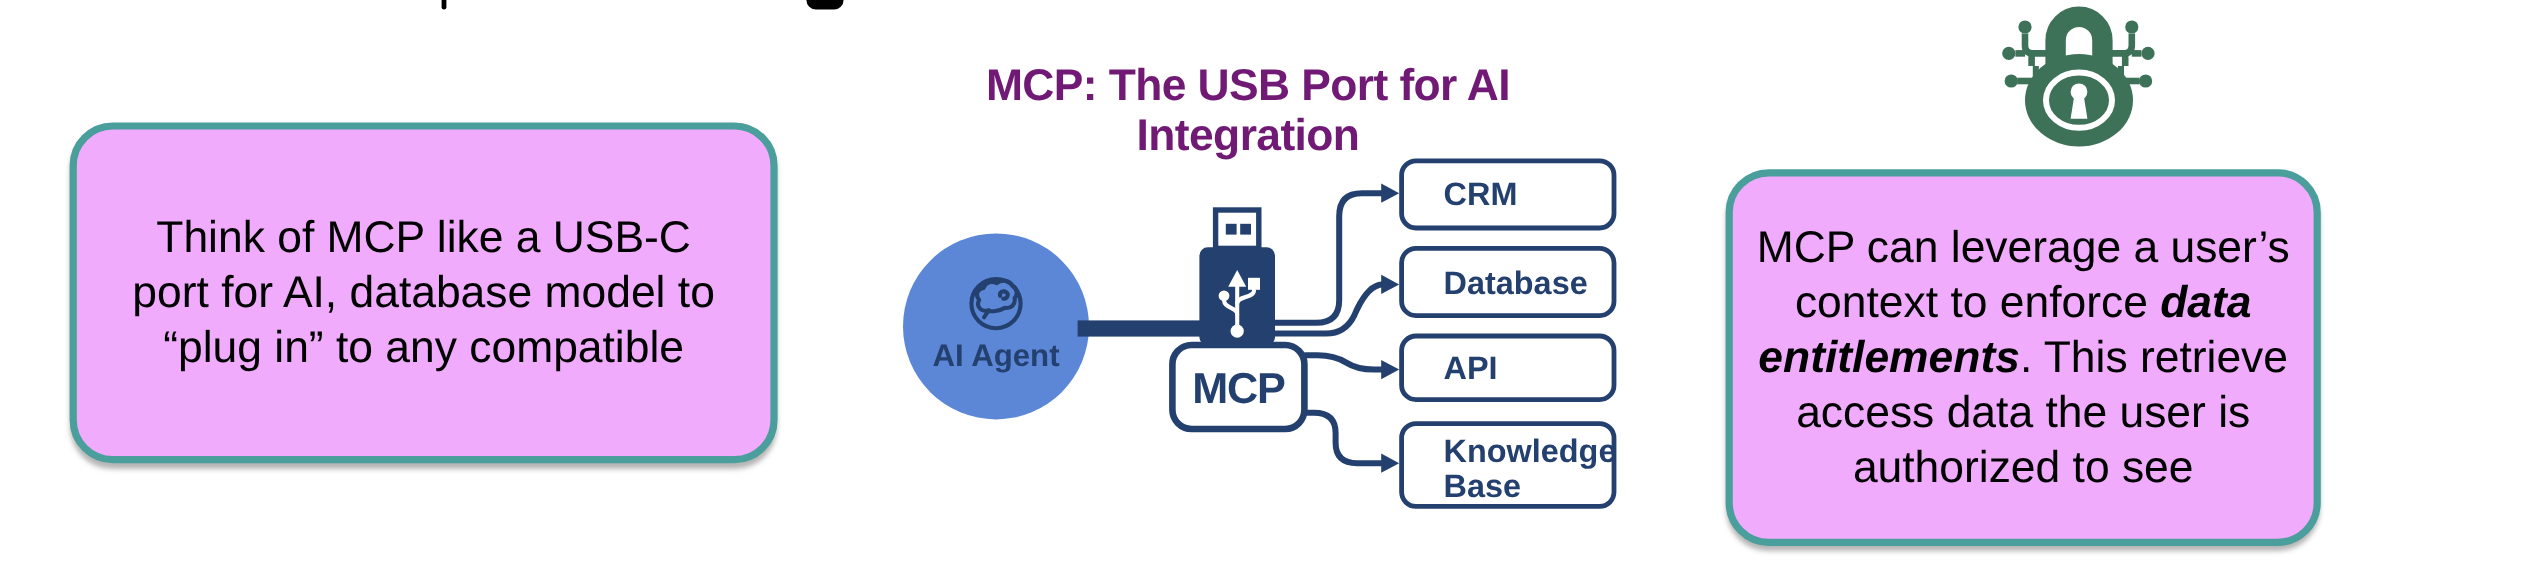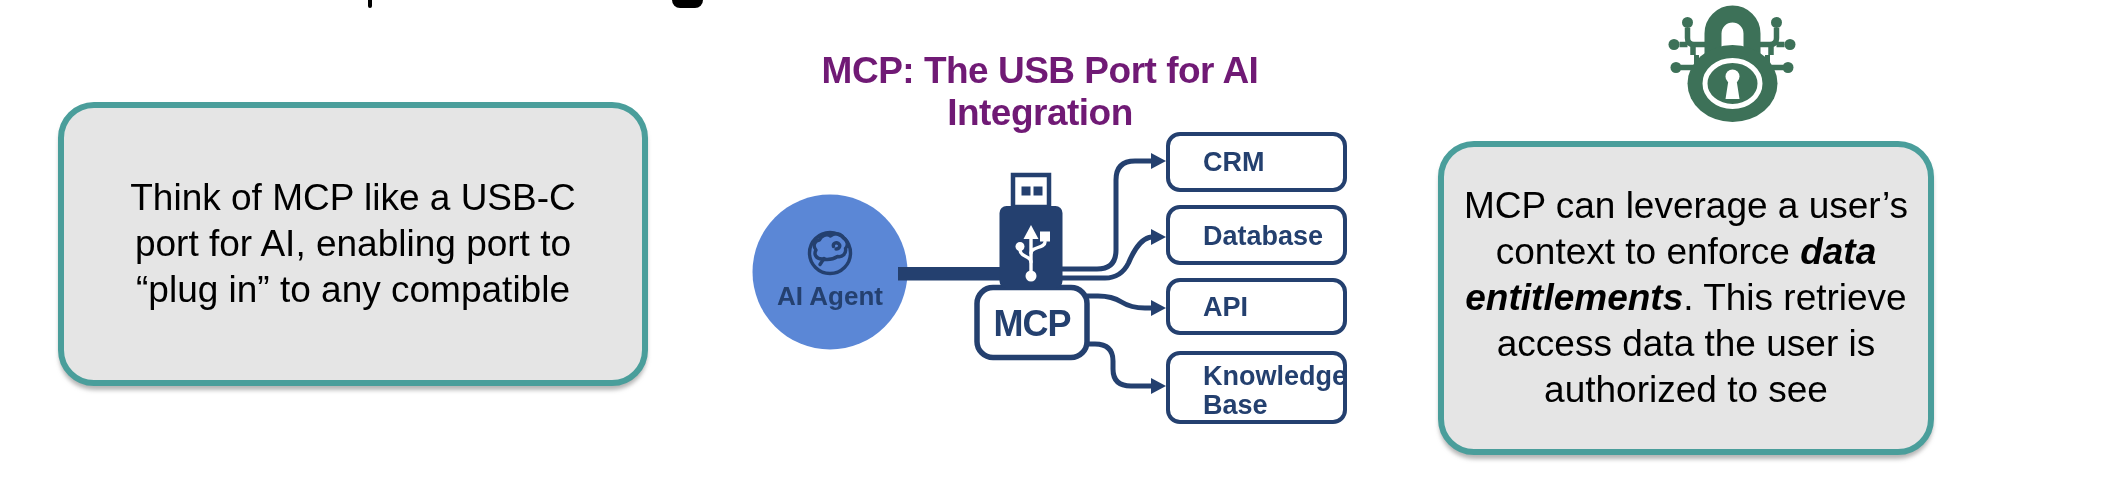--- a/index.html
+++ b/index.html
@@ -6,21 +6,21 @@
   body{
     width:2106px;height:488px;position:relative;background:#ffffff;
     font-family:"Liberation Sans","DejaVu Sans",sans-serif;overflow:hidden;
   }
   
   .artifact1{position:absolute;left:368px;top:0;width:4px;height:8px;background:#000;border-radius:0 0 2px 2px;}
   .artifact2{position:absolute;left:672px;top:0;width:31px;height:8px;background:#000;border-radius:0 0 12px 12px;}
 
   
   .card{
-    position:absolute;background:#e5e5e5;border:6px solid #4a9e9b;border-radius:36px;
+    position:absolute;background:#f0abfc;border:6px solid #4a9e9b;border-radius:36px;
     box-shadow:0 5px 4px -1px rgba(120,120,120,.55);
     display:flex;flex-direction:column;justify-content:center;align-items:center;
     color:#000;font-size:37px;line-height:46px;text-align:center;white-space:nowrap;
   }
   .card-left{left:58px;top:102px;width:578px;height:272px;}
   .card-right{left:1438px;top:141px;width:484px;height:302px;align-items:center;}
   .card b{font-weight:700;font-style:italic;}
 
   
   .diagram-title{
@@ -31,21 +31,21 @@
   text.navy{fill:#24406f;font-family:"Liberation Sans","DejaVu Sans",sans-serif;}
 </style>
 </head>
 <body>
 
 <div class="artifact1"></div>
 <div class="artifact2"></div>
 
 <div class="card card-left">
   <div>Think of MCP like a USB-C</div>
-  <div>port for AI, enabling port to</div>
+  <div>port for AI, database model to</div>
   <div>“plug in” to any compatible</div>
 </div>
 
 <div class="diagram-title">MCP: The USB Port for AI Integration</div>
 
 <svg class="svg-abs" style="left:730px;top:110px;" width="650" height="360" viewBox="730 110 650 360">
 
   <circle cx="830" cy="272" r="77.5" fill="#5b87d6"></circle>
 
   <g stroke="#24406f" fill="none" stroke-width="3.4" stroke-linecap="round" stroke-linejoin="round">

